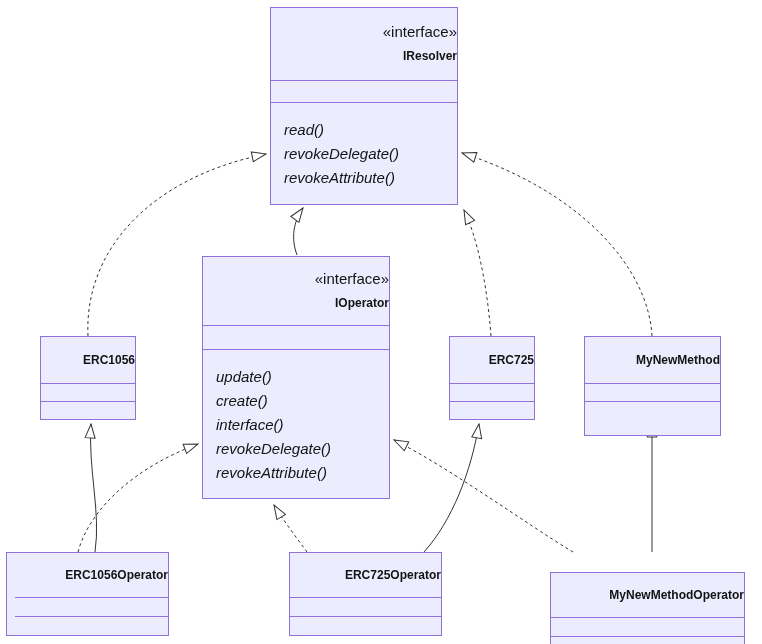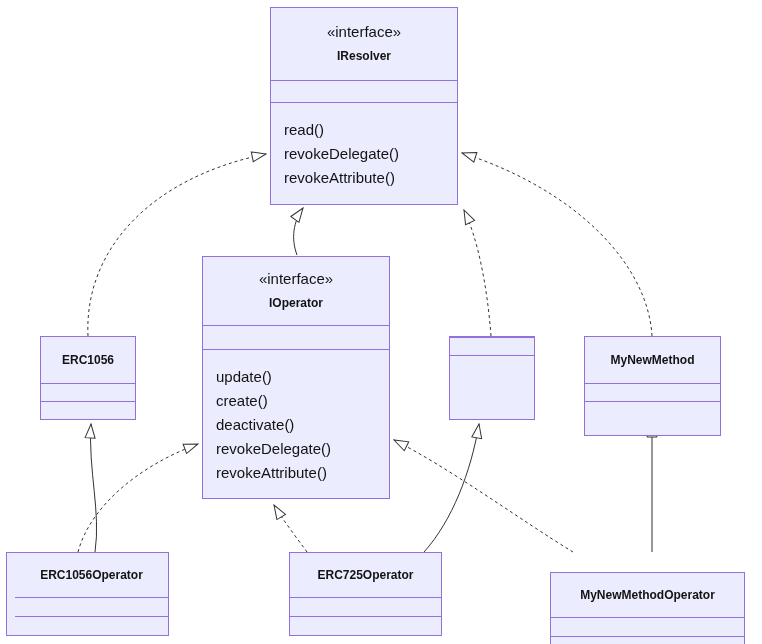--- a/index.html
+++ b/index.html
@@ -23,28 +23,28 @@
     position: absolute;
     box-sizing: border-box;
     background: #ECECFF;
     border: 1.5px solid #9370DB;
     display: flex;
     flex-direction: column;
   }
   .hdr {
     display: flex;
     flex-direction: column;
-    align-items: center;
+    align-items: flex-end;
     justify-content: center;
     flex: 0 0 auto;
   }
   .stereo { font-size: 15px; line-height: 24px; }
   .cname  { font-size: 12px; font-weight: bold; line-height: 25px; }
   .sect   { border-top: 1px solid #9370DB; box-sizing: border-box; flex: 0 0 auto; }
-  .grow   { flex: 1 1 auto; }
+  .grow   { flex: 1 1 auto; font-style: italic; }
   .methods { padding: 15px 13px 0 13px; font-size: 15px; }
   .methods .m { line-height: 24px; white-space: nowrap; }
 </style>
 </head>
 <body>
 
 <div class="canvas">
 
   <svg class="edges" viewBox="0 0 762 644" xmlns="http://www.w3.org/2000/svg">
     <defs>
@@ -80,35 +80,38 @@
 
   <div class="umlbox" style="left:202px; top:256px; width:188px; height:243px;">
     <div class="hdr" style="height:68px;">
       <div class="stereo">«interface»</div>
       <div class="cname">IOperator</div>
     </div>
     <div class="sect" style="height:24px;"></div>
     <div class="sect grow methods">
       <div class="m">update()</div>
       <div class="m">create()</div>
-      <div class="m">deactivate()</div>
+      <div class="m">interface()</div>
       <div class="m">revokeDelegate()</div>
       <div class="m">revokeAttribute()</div>
     </div>
   </div>
 
   <div class="umlbox" style="left:40px; top:336px; width:96px; height:84px;">
     <div class="hdr" style="height:46px;">
       <div class="cname">ERC1056</div>
     </div>
     <div class="sect" style="height:18px;"></div>
     <div class="sect grow"></div>
   </div>
 
   <div class="umlbox" style="left:449px; top:336px; width:86px; height:84px;">
+    <div class="hdr" style="height:46px;">
+      <div class="cname">ERC725</div>
+    </div>
     <div class="sect" style="height:18px;"></div>
     <div class="sect grow"></div>
   </div>
 
   <div class="umlbox" style="left:584px; top:336px; width:137px; height:100px;">
     <div class="hdr" style="height:46px;">
       <div class="cname">MyNewMethod</div>
     </div>
     <div class="sect" style="height:18px;"></div>
     <div class="sect grow"></div>

